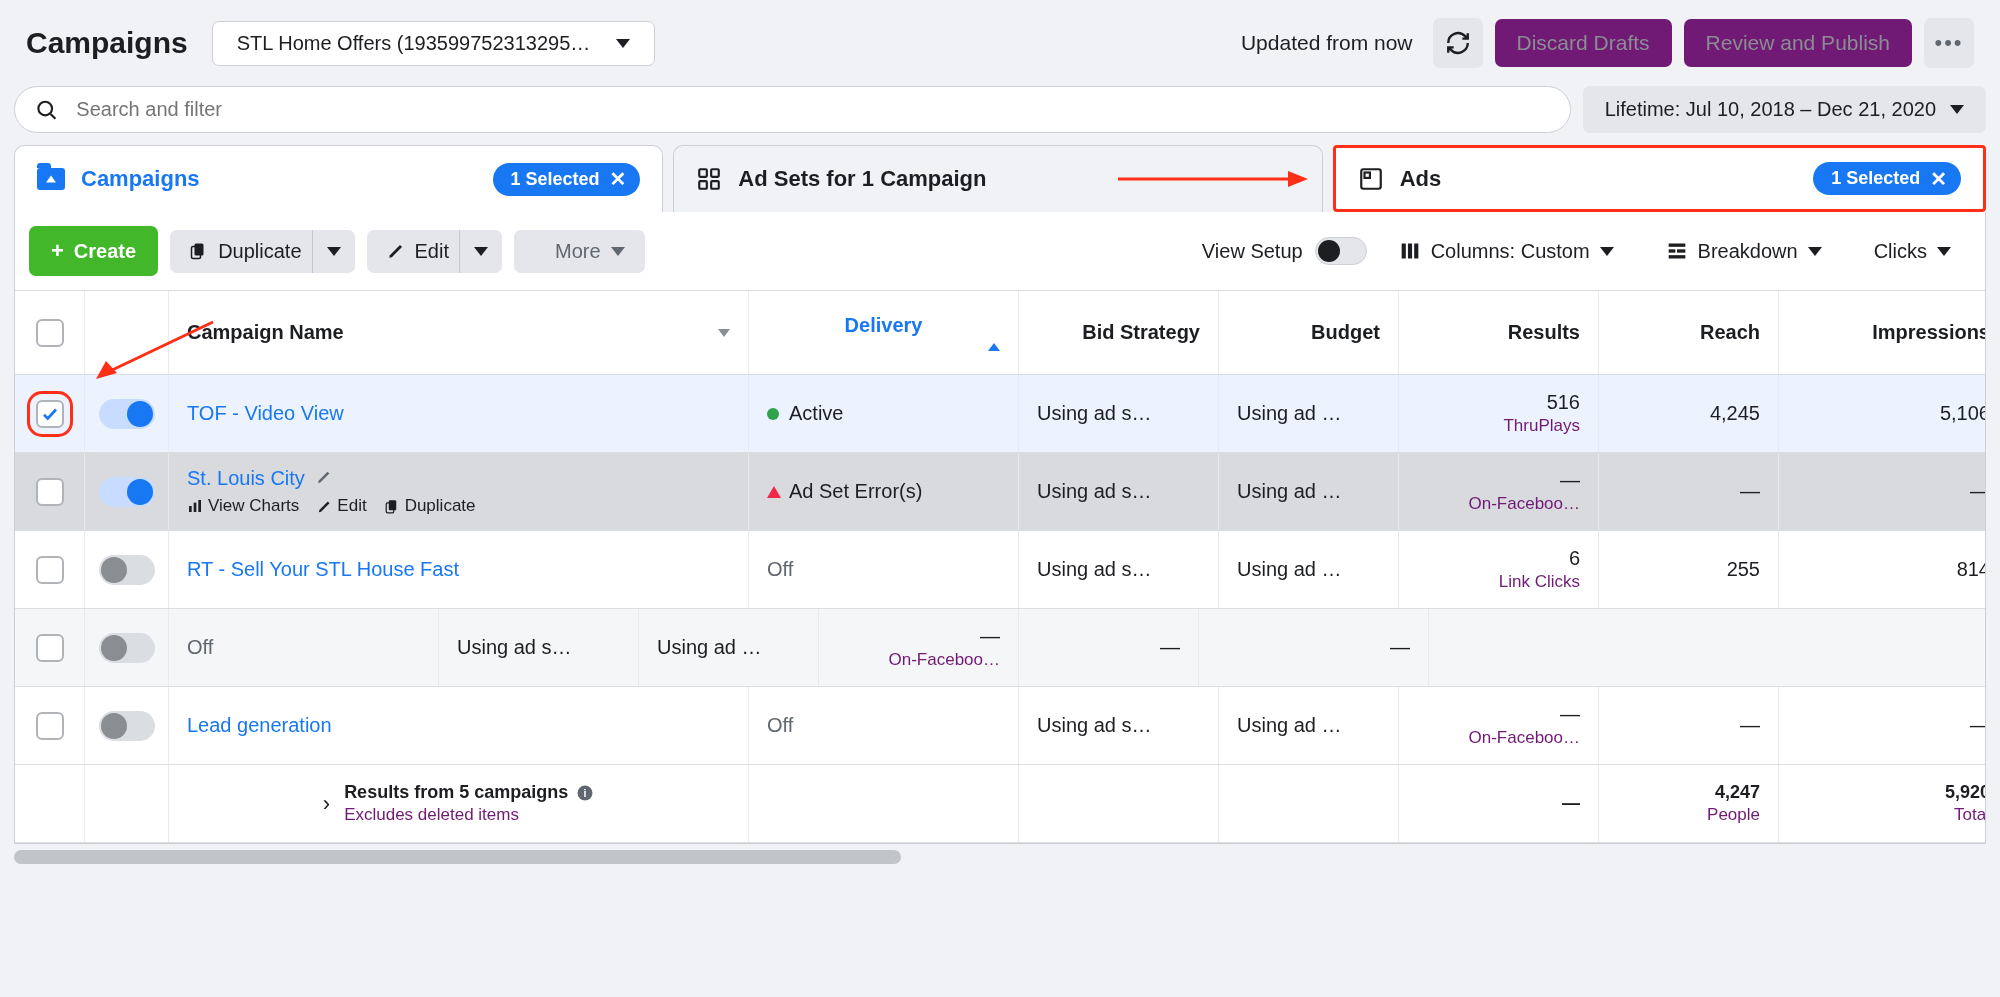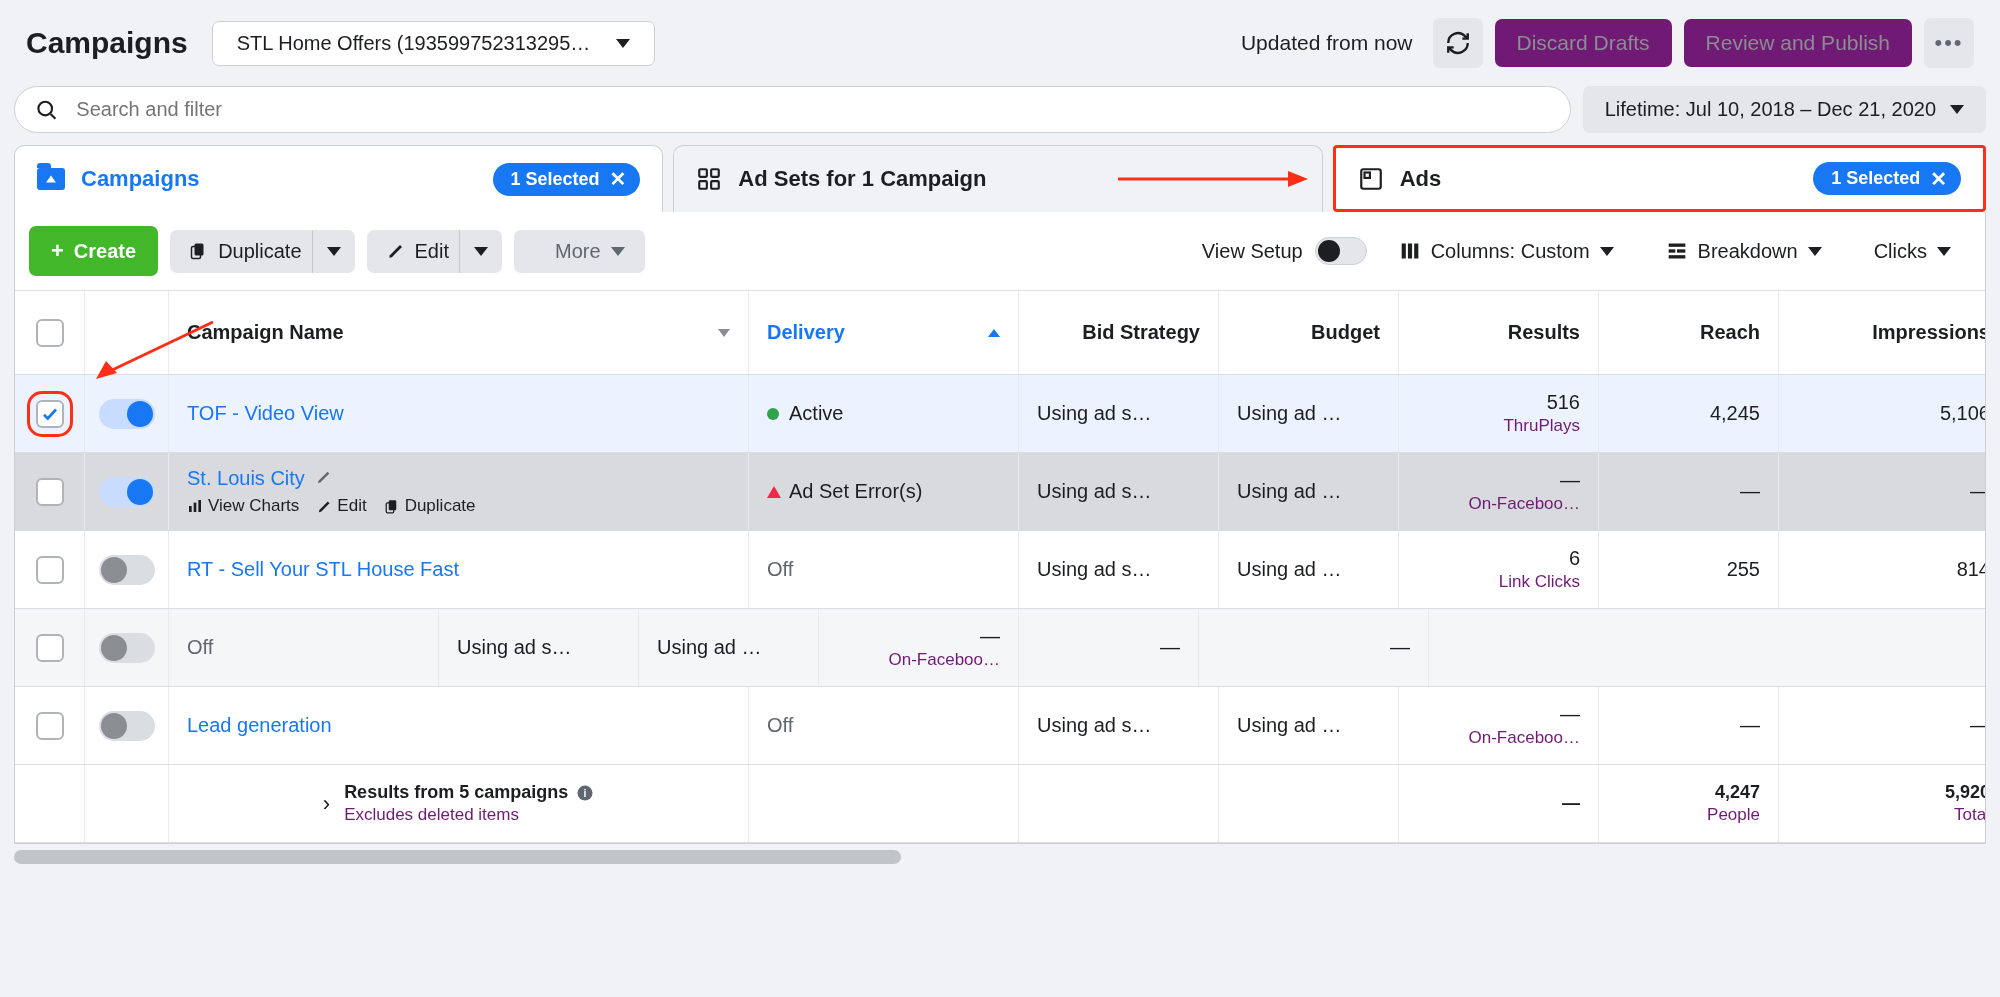--- a/index.html
+++ b/index.html
@@ -268,21 +268,21 @@
   .status-dot {
     width: 12px; height: 12px; border-radius: 50%; display: inline-block; margin-right: 10px;
   }
   .status-dot.green { background: #31a24c; }
   .status-tri {
     width: 0; height: 0; display: inline-block; margin-right: 8px;
     border-left: 7px solid transparent;
     border-right: 7px solid transparent;
     border-bottom: 12px solid #f02849;
   }
-  .row.header .cell.delivery { color: #1877f2; display:flex; flex-direction:row; align-items:center; gap:6px;}
+  .row.header .cell.delivery { color: #1877f2; display:flex; flex-direction:column; align-items:center; gap:6px;}
   .sort-asc {
     width: 0;height: 0;
     border-left: 6px solid transparent;
     border-right: 6px solid transparent;
     border-bottom: 8px solid #1877f2;
     margin-left: auto;
   }
   .col-caret {
     width: 0;height: 0;
     border-left: 6px solid transparent;

